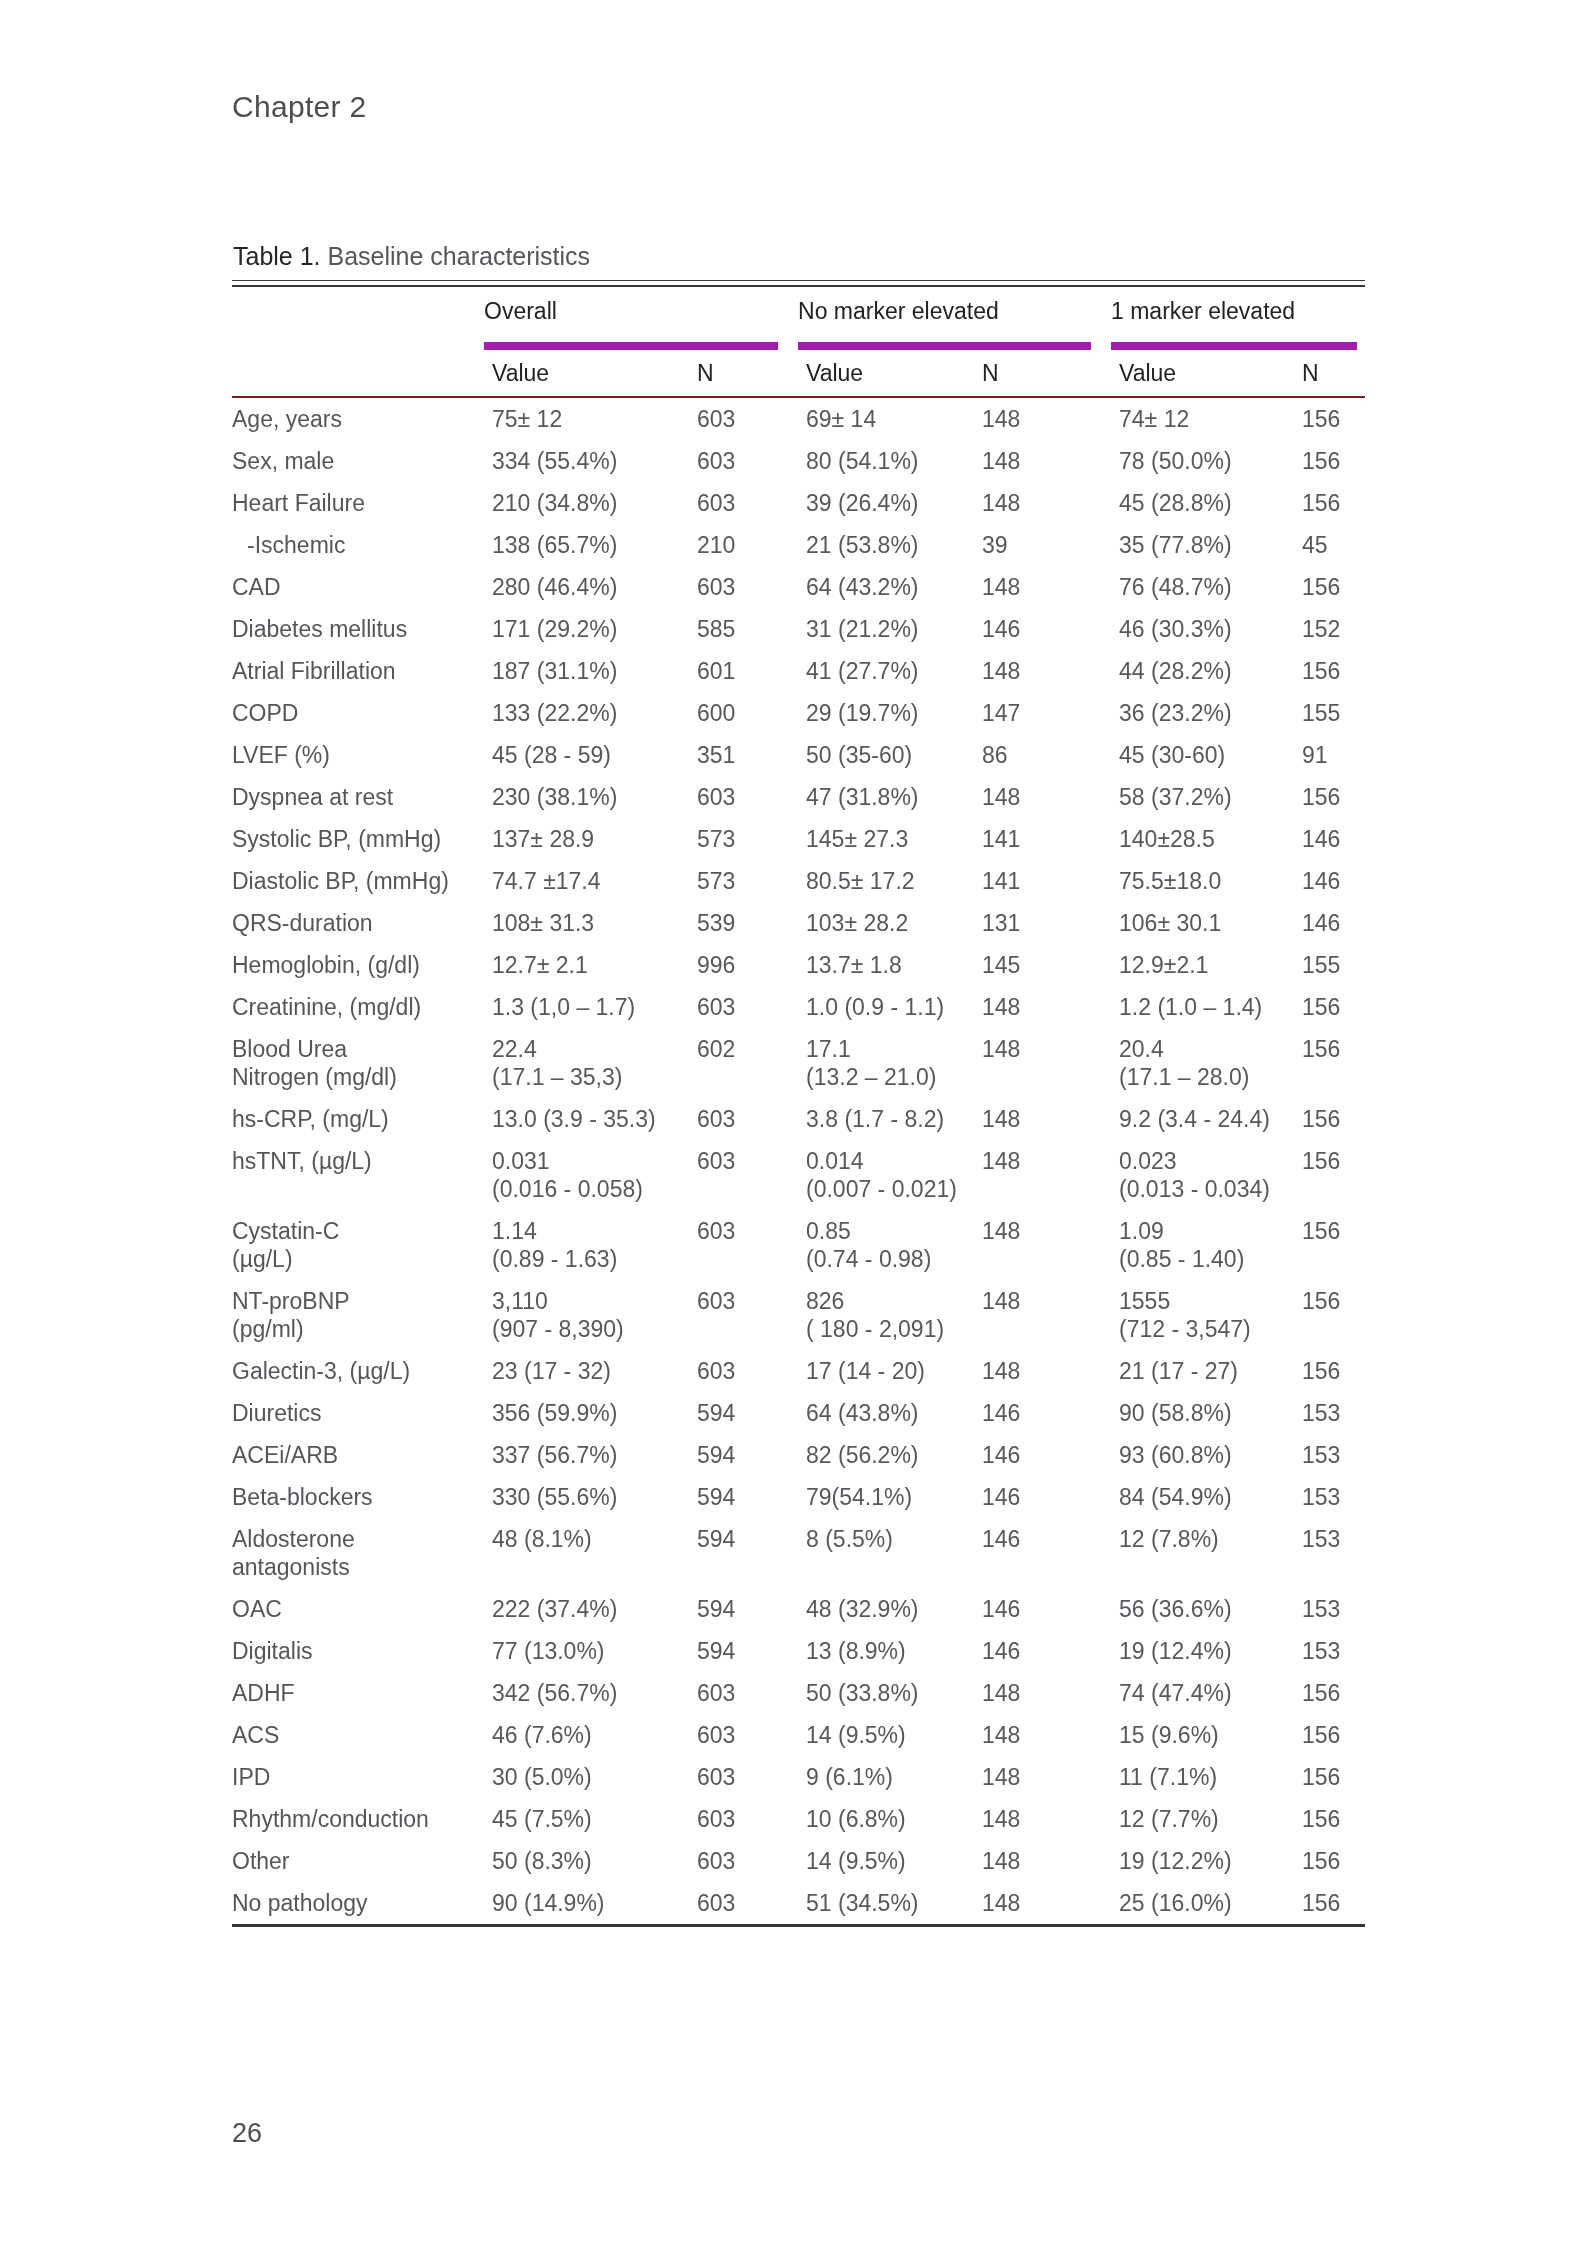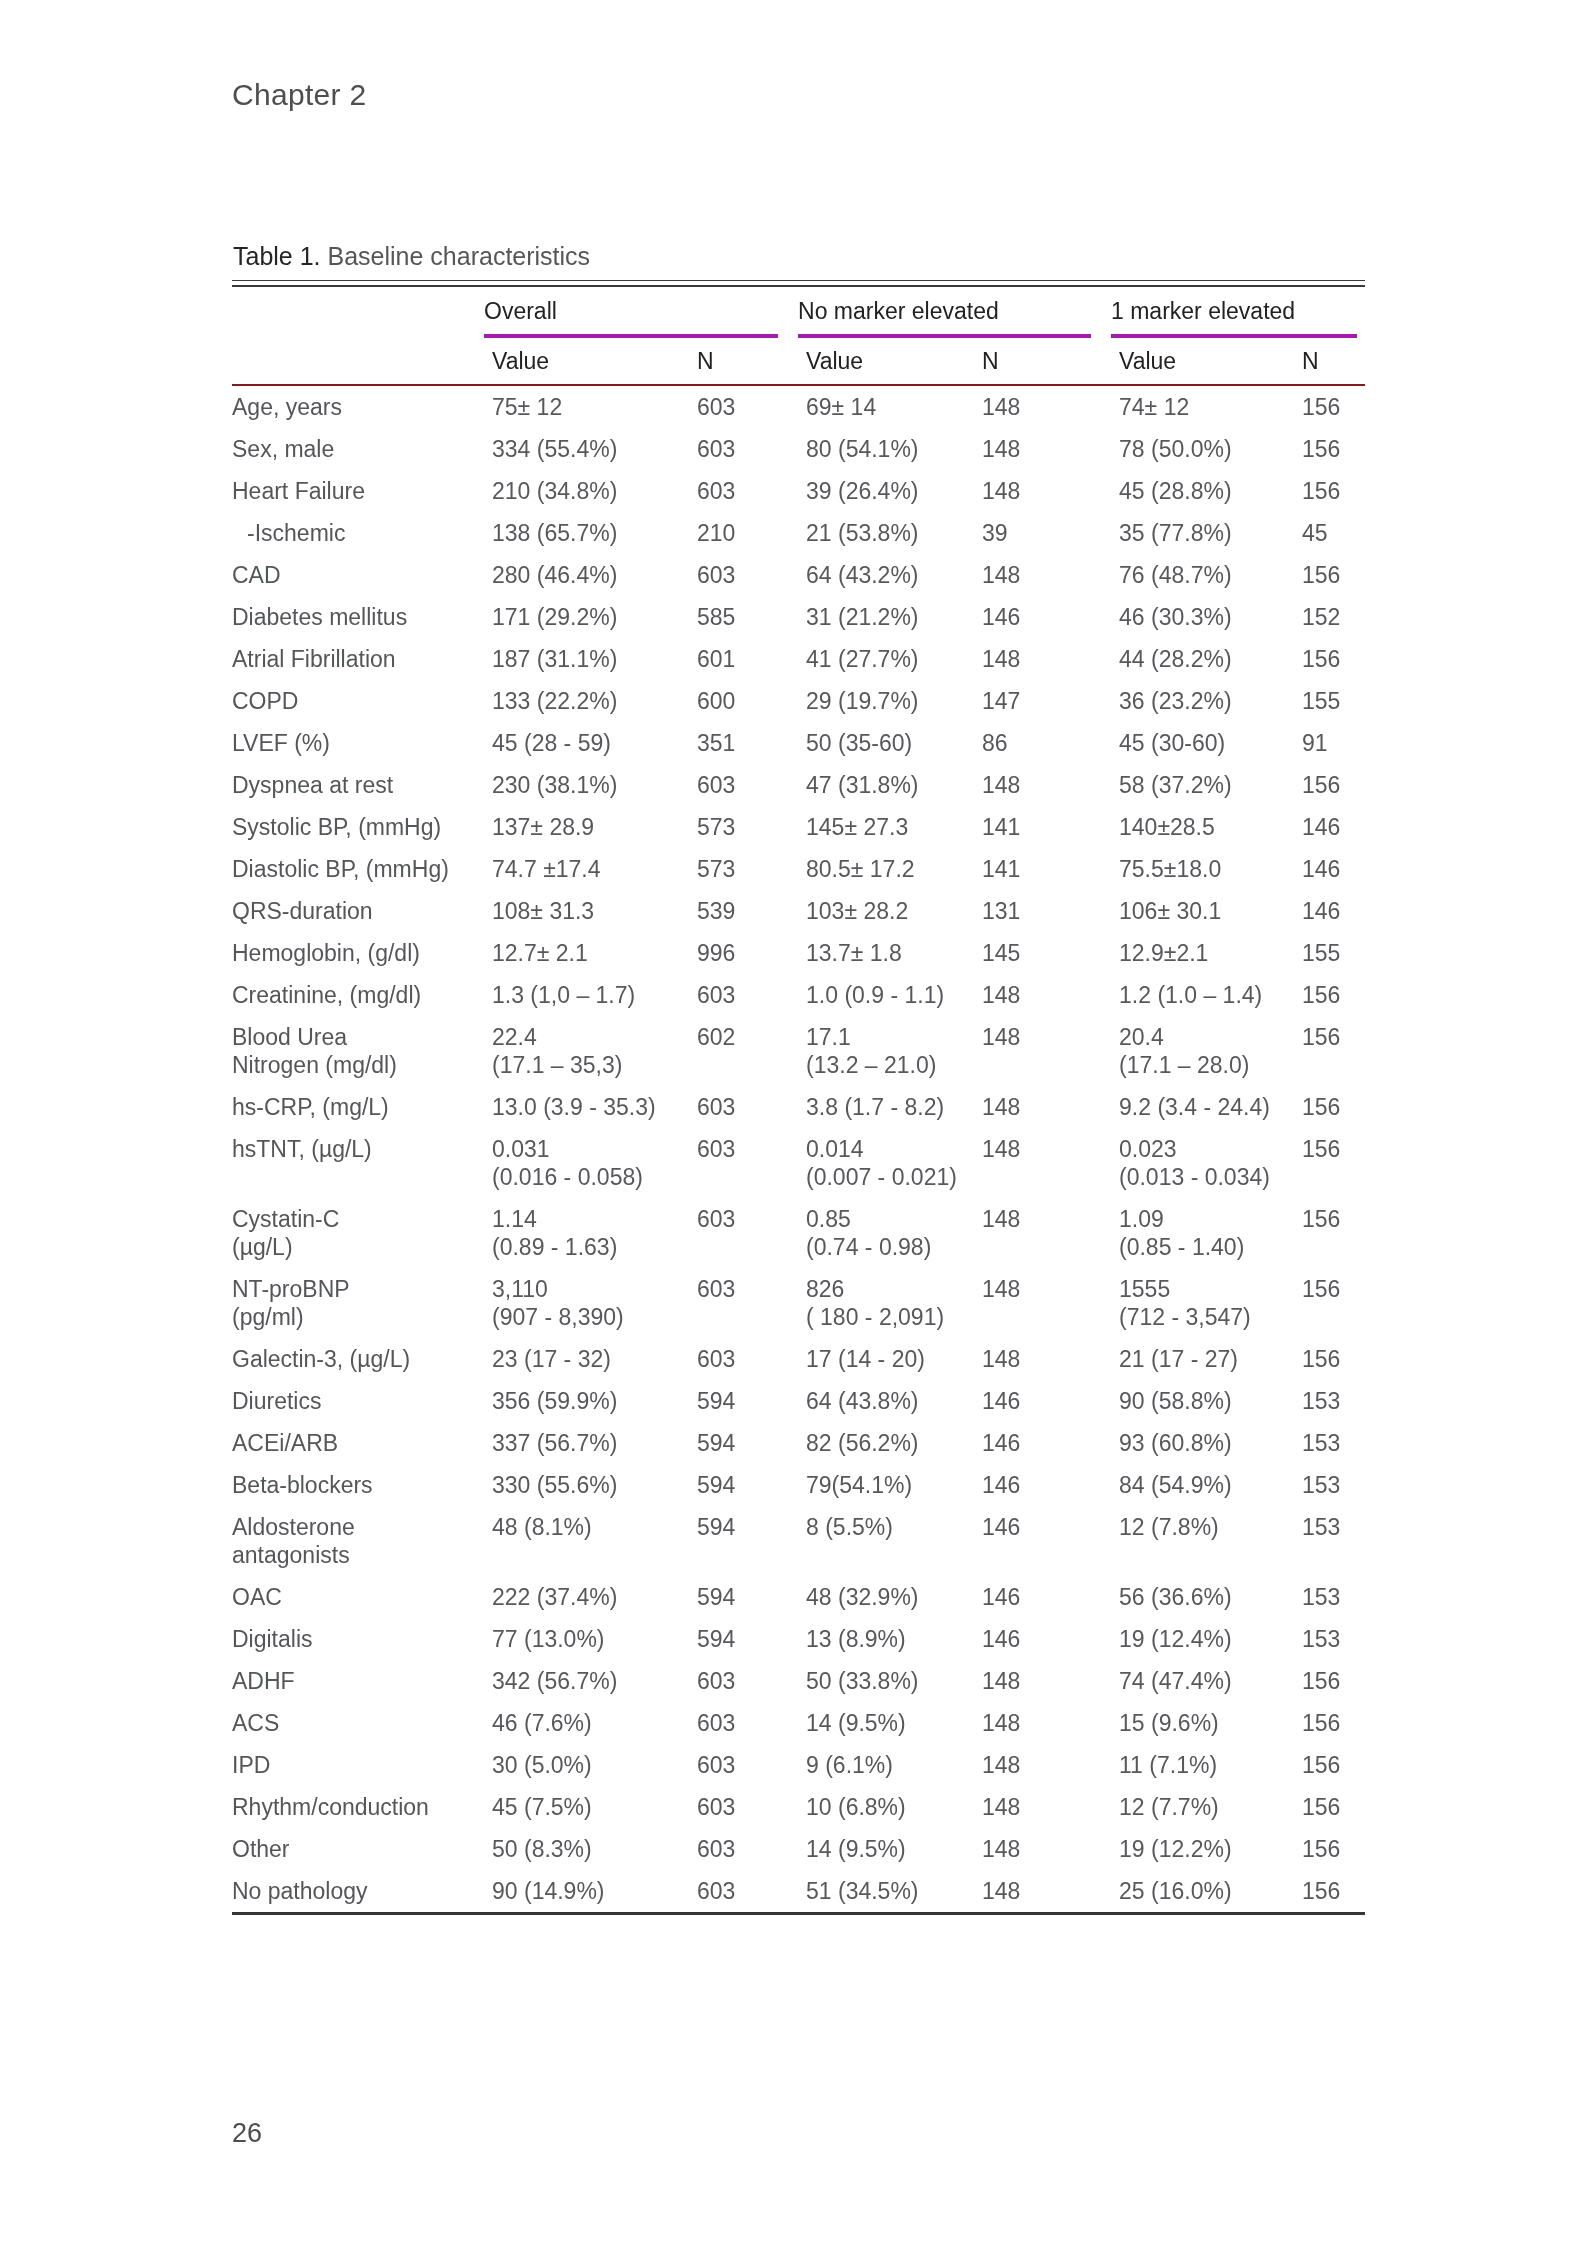--- a/index.html
+++ b/index.html
@@ -5,21 +5,21 @@
   html,body{margin:0;padding:0;}
   body{
     width:1594px;height:2250px;
     background:#ffffff;
     font-family:"Liberation Sans","DejaVu Sans",sans-serif;
     color:#525256;
     position:relative;
     -webkit-font-smoothing:antialiased;
   }
   .chapter{
-    position:absolute;left:232px;top:78px;
+    position:absolute;left:232px;top:90px;
     font-size:30px;color:#4e4e52;letter-spacing:0.3px;text-align:center;
   }
   .caption{
     position:absolute;left:233px;top:242px;
     font-size:25px;color:#55565a;
   }
   .caption b{color:#252527;font-weight:400;}
   .tablewrap{
     position:absolute;left:232px;top:280px;width:1133px;
   }
@@ -42,22 +42,22 @@
   th,td{
     text-align:left;vertical-align:top;
     font-weight:400;
     font-size:23px;line-height:28px;
     padding:7px 6px 7px 0;
     white-space:pre-line;
     color:#57585c;
   }
   tr.grouprow th{padding:10px 0 0 0;color:#222224;}
   .group-inner{
-    border-bottom:4px solid #a21caf;
-    padding-bottom:9px;
+    border-bottom:8px solid #a21caf;
+    padding-bottom:17px;
     margin-right:28px;
     margin-left:-8px;
   }
   .group-inner.last{margin-right:8px;}
   tr.subheadrow th{
     color:#222224;
     padding:9px 0 9px 0;
     border-bottom:2px solid #7f1d1d;
   }
   tr.firstbody td{}

